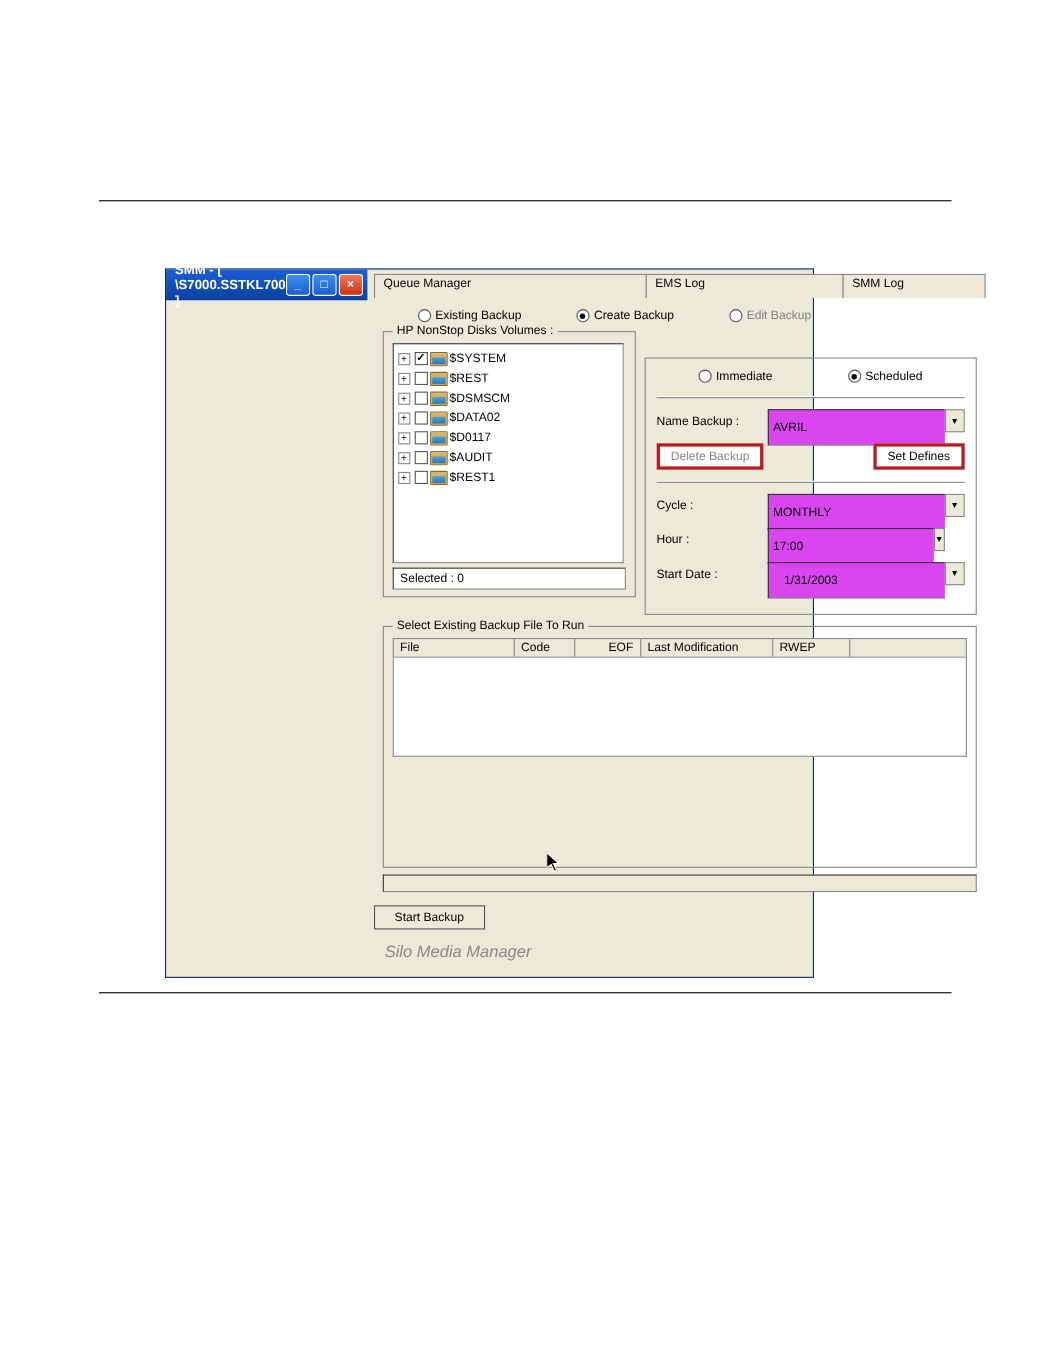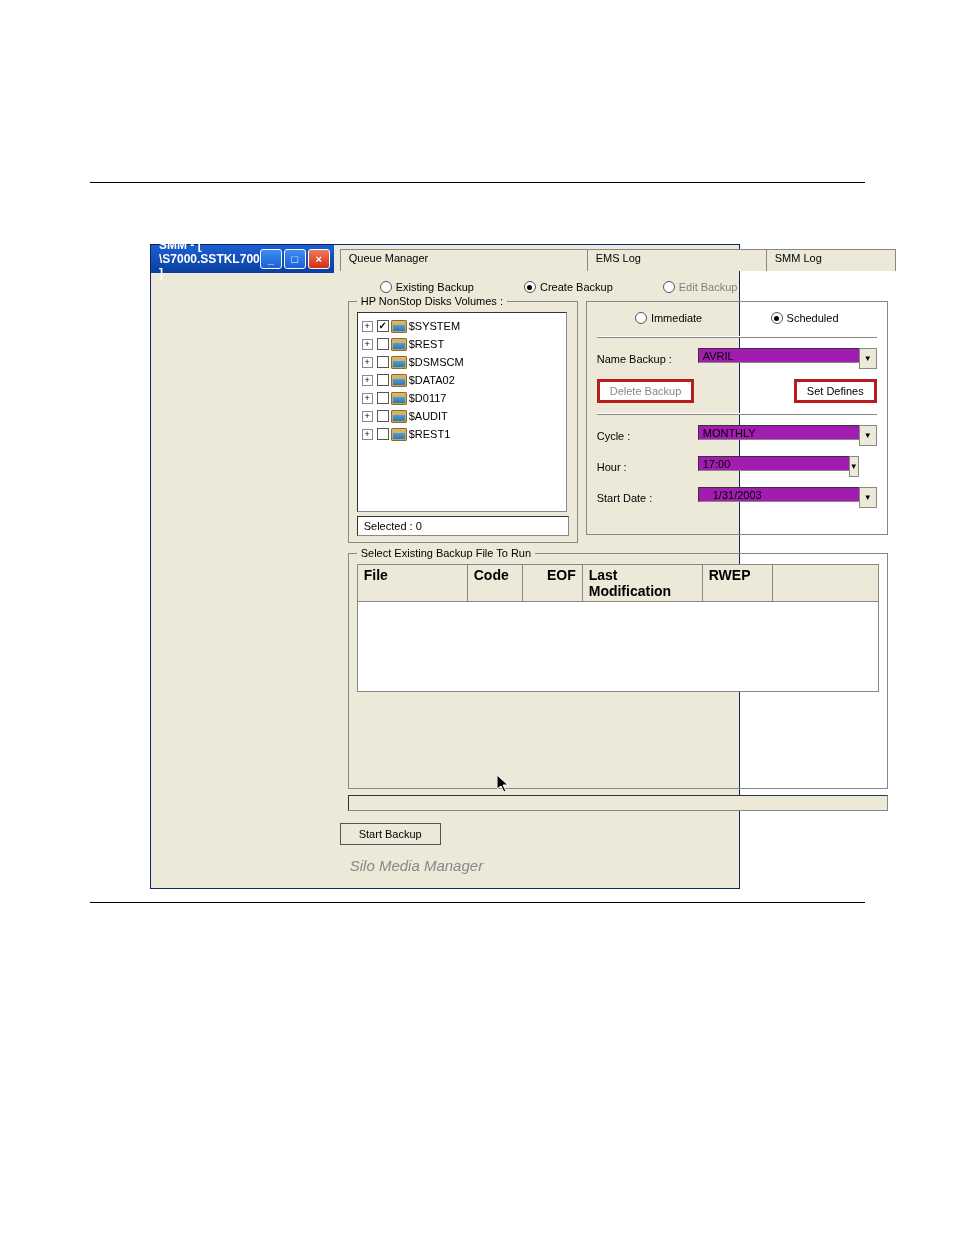--- a/index.html
+++ b/index.html
@@ -211,37 +211,38 @@
     margin-top:4px;
   }
   .right-pane {
     flex: 1;
     border: 1px solid #888;
     padding: 8px 10px;
     display: flex;
     flex-direction: column;
     gap: 10px;
     height: 234px;
+    margin-top: 24px;
   }
   .right-radio-row {
     display:flex;
     justify-content:space-around;
     padding:2px 4px;
   }
   .divider { border-top:1px solid #fff; border-bottom:1px solid #888; }
   .form-row {
     display:flex;
     align-items:center;
     gap:6px;
   }
   .form-label { width: 95px; }
   .text-input {
-    background:#a21caf;
+    background:#d946ef;
     border:1px inset #888;
-    height:15px;
+    height:33px;
     padding:2px 4px;
     font-size:11px;
   }
   .btn {
     background:#ffffff;
     border:3px solid #b91c1c;
     padding:3px 10px;
     font-size:11px;
     cursor: default;
   }
@@ -263,22 +264,21 @@
   .delete-set-row { display:flex; justify-content:space-between; gap:8px; }
   .run-fieldset { margin: 8px 8px 0 8px; flex:1; }
   .list-headers {
     display:flex;
     background:#ece9d8;
     border:1px solid #888;
   }
   .list-hdr {
     border-right:1px solid #888;
     padding:2px 6px;
-    font-size:14px;
-    font-weight:bold;
+    font-size:11px;
   }
   .list-body { height:90px; background:#fff; border:1px solid #888; border-top:none; }
   .status-line { height:16px; border:1px inset #888; margin:4px 8px 0 8px; background:#ece9d8; }
   .start-row { display:flex; justify-content:flex-start; padding:10px 0 4px 0; }
   .start-btn {
     background:#ece9d8;
     border:1px solid #555;
     padding:4px 18px;
     font-size:11px;
   }

